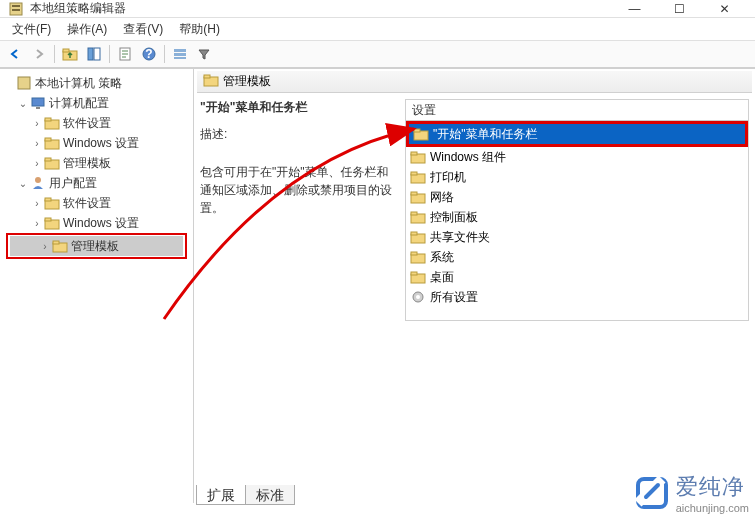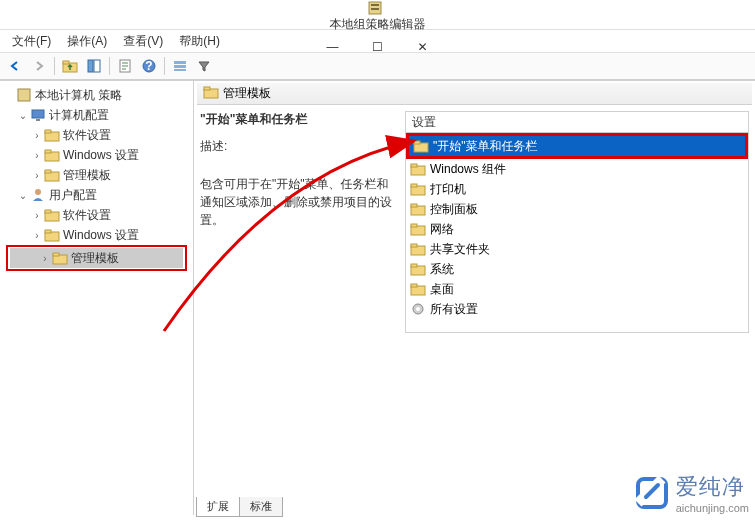--- a/index.html
+++ b/index.html
@@ -10,27 +10,26 @@
   font-size: 12px;
 }
 body {
   background: #fff;
   width: 755px;
   height: 530px;
   overflow: hidden;
   position: relative;
 }
 .titlebar {
-  height: 30px;
+  height: 18px;
   display: flex;
   align-items: center;
   padding: 0 8px;
   background: #fff;
   border-bottom: 1px solid #e0e0e0;
-  flex-direction: column;
 }
 .titlebar .app-icon {
   width: 16px;
   height: 16px;
   margin-right: 6px;
 }
 .titlebar .title {
   flex: 1;
   color: #333;
 }
@@ -214,21 +213,21 @@
   bottom: -2px;
   left: 2px;
   display: flex;
   height: 20px;
 }
 .tabstrip .tab {
   border: 1px solid #aaa;
   border-top: none;
   padding: 2px 10px;
   background: #f4f4f4;
-  font-size: 11px;
+  font-size: 14px;
   color: #333;
   margin-right: -1px;
 }
 .tabstrip .tab.active {
   background: #fff;
 }
 .watermark {
   position: absolute;
   right: 6px;
   bottom: 16px;
@@ -476,30 +475,30 @@
               </span>
             <span>打印机</span>
           </div>
           <div class="list-item">
             <span class="item-icon">
                 <svg class="folder-svg" viewBox="0 0 16 16">
                   <rect x="1" y="5" width="14" height="9" fill="#f3d57e" stroke="#b89b3c"></rect>
                   <rect x="1" y="3" width="6" height="3" fill="#f3d57e" stroke="#b89b3c"></rect>
                 </svg>
               </span>
+            <span>网络</span>
+          </div>
+          <div class="list-item">
+            <span class="item-icon">
+                <svg class="folder-svg" viewBox="0 0 16 16">
+                  <rect x="1" y="5" width="14" height="9" fill="#f3d57e" stroke="#b89b3c"></rect>
+                  <rect x="1" y="3" width="6" height="3" fill="#f3d57e" stroke="#b89b3c"></rect>
+                </svg>
+              </span>
             <span>控制面板</span>
-          </div>
-          <div class="list-item">
-            <span class="item-icon">
-                <svg class="folder-svg" viewBox="0 0 16 16">
-                  <rect x="1" y="5" width="14" height="9" fill="#f3d57e" stroke="#b89b3c"></rect>
-                  <rect x="1" y="3" width="6" height="3" fill="#f3d57e" stroke="#b89b3c"></rect>
-                </svg>
-              </span>
-            <span>网络</span>
           </div>
           <div class="list-item">
             <span class="item-icon">
                 <svg class="folder-svg" viewBox="0 0 16 16">
                   <rect x="1" y="5" width="14" height="9" fill="#f3d57e" stroke="#b89b3c"></rect>
                   <rect x="1" y="3" width="6" height="3" fill="#f3d57e" stroke="#b89b3c"></rect>
                 </svg>
               </span>
             <span>共享文件夹</span>
           </div>

